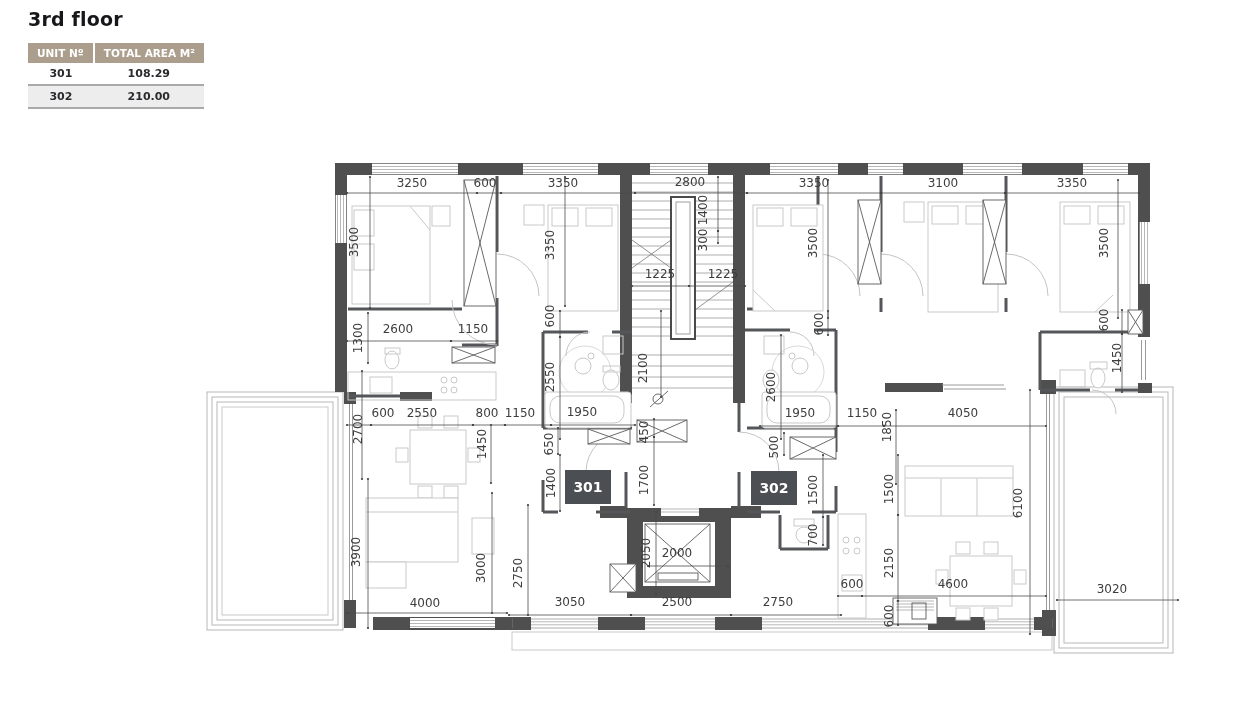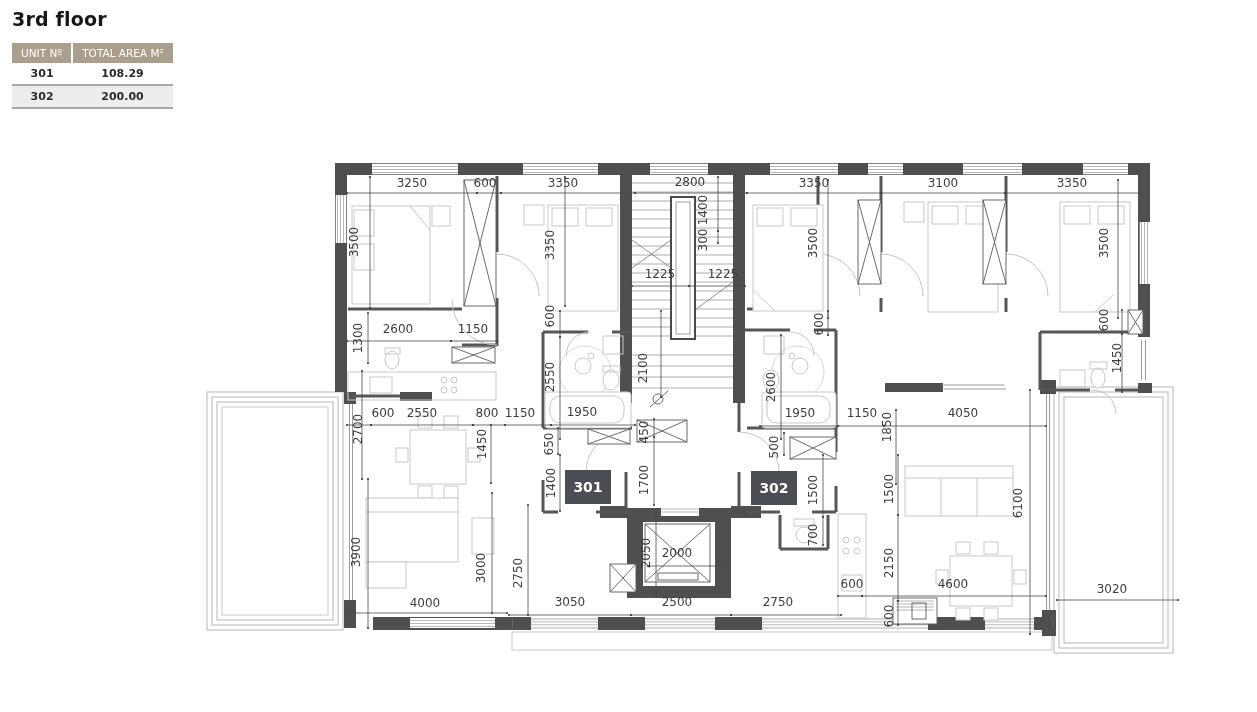--- a/index.html
+++ b/index.html
@@ -1,20 +1,20 @@
 <!DOCTYPE html>
 <html><head>
 <meta charset="utf-8">
 <style>
   html,body{margin:0;padding:0;background:#fff;}
   body{width:1257px;height:712px;position:relative;font-family:"Liberation Sans",sans-serif;overflow:hidden;}
-  .panel{position:absolute;left:12px;top:8px;}
+  .panel{position:absolute;left:28px;top:8px;}
   .title{font-family:"DejaVu Sans",sans-serif;font-size:19px;font-weight:700;color:#17171a;margin:0 0 13px 0;letter-spacing:.2px;}
   table.units{border-collapse:collapse;font-family:"DejaVu Sans",sans-serif;font-size:11px;color:#2b2b2f;}
-  table.units th{background:#ab9e8c;color:#fff;font-weight:400;font-size:10.5px;padding:4px 9px;border-right:2px solid #fff;white-space:nowrap;}
+  table.units th{background:#ab9e8c;color:#fff;font-weight:700;font-size:10.5px;padding:4px 9px;border-right:2px solid #fff;white-space:nowrap;}
   table.units th:last-child{border-right:none;}
   table.units td{padding:4px 9px;text-align:center;font-weight:700;border-bottom:2px solid #a9a9a9;}
   table.units tr.alt td{background:#ededed;}
   #plan{position:absolute;left:195px;top:145px;}
   .dimt{font:12px "DejaVu Sans",sans-serif;fill:#3d3d3d;text-anchor:middle;}
   .badget{font:700 14px "DejaVu Sans",sans-serif;fill:#ffffff;text-anchor:middle;}
   .dim{stroke:#4b4b4b;stroke-width:.8;marker-start:url(#tk);marker-end:url(#tk);}
   .iw{stroke:#55565a;stroke-width:3;fill:none;}
   .fur{stroke:#c9c9c9;stroke-width:1;fill:#fff;}
   .furl{stroke:#c9c9c9;stroke-width:1;fill:none;}
@@ -38,21 +38,21 @@
         <th>TOTAL AREA M²</th>
       </tr>
     </thead>
     <tbody>
       <tr>
         <td>301</td>
         <td>108.29</td>
       </tr>
       <tr class="alt">
         <td>302</td>
-        <td>200.00</td>
+        <td>210.00</td>
       </tr>
     </tbody>
   </table>
 </div>
 
 <svg id="plan" width="990" height="525" viewBox="195 145 990 525">
   <defs>
     <marker id="tk" markerWidth="4" markerHeight="4" refX="2" refY="2">
       <circle cx="2" cy="2" r="1.4" fill="#444"></circle>
     </marker>

